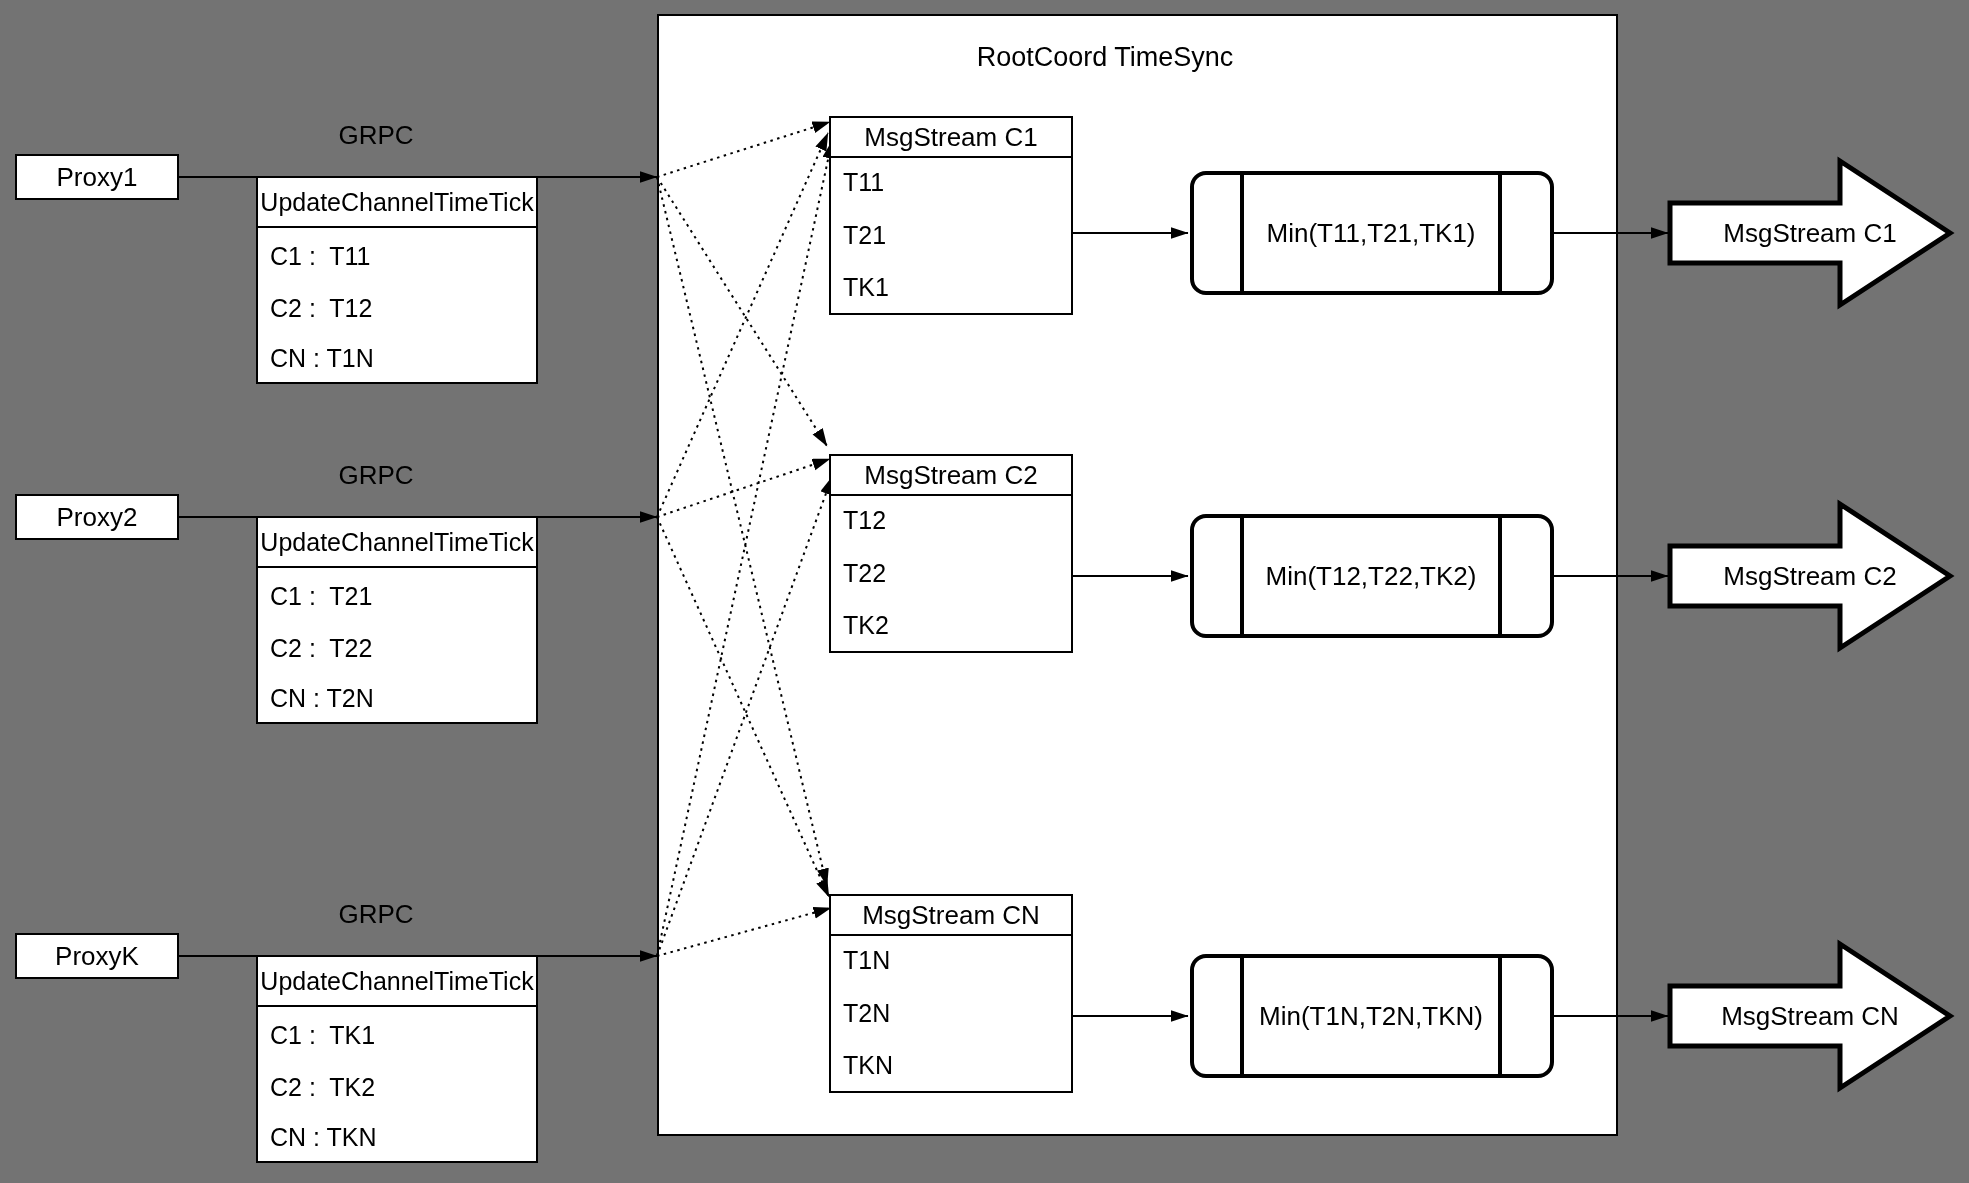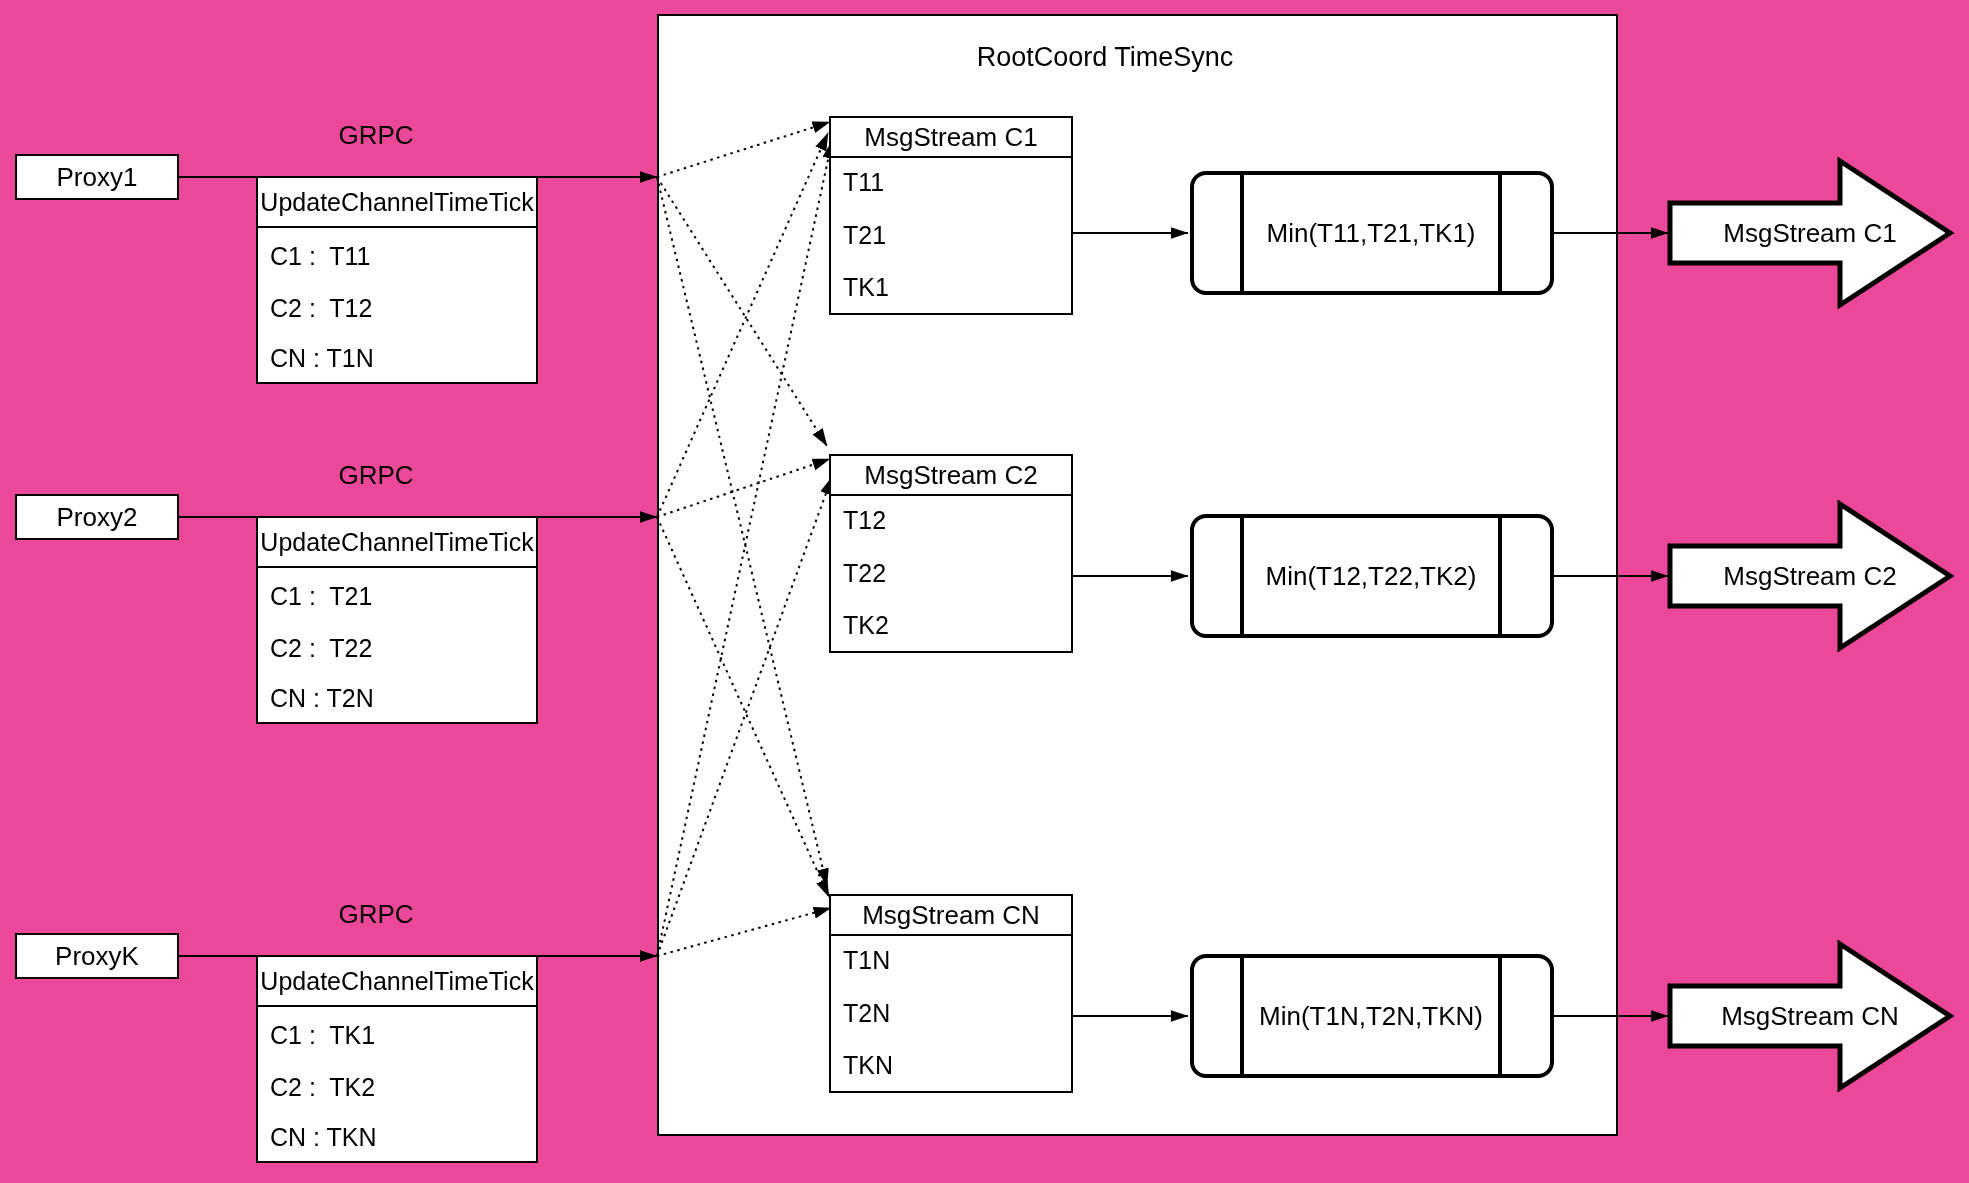--- a/index.html
+++ b/index.html
@@ -4,21 +4,21 @@
 <style>
   html, body {
     margin: 0;
     padding: 0;
     background: #ffffff;
   }
   .canvas {
     position: relative;
     width: 1969px;
     height: 1183px;
-    background: #ec4899;
+    background: #737373;
     font-family: "Liberation Sans", sans-serif;
     text-align: right;
   }
   svg { display: block; }
   text {
     fill: #000000;
     font-family: "Liberation Sans", sans-serif;
   }
   .lbl   { font-size: 26px; }
   .row-lbl { font-size: 25px; white-space: pre; }

